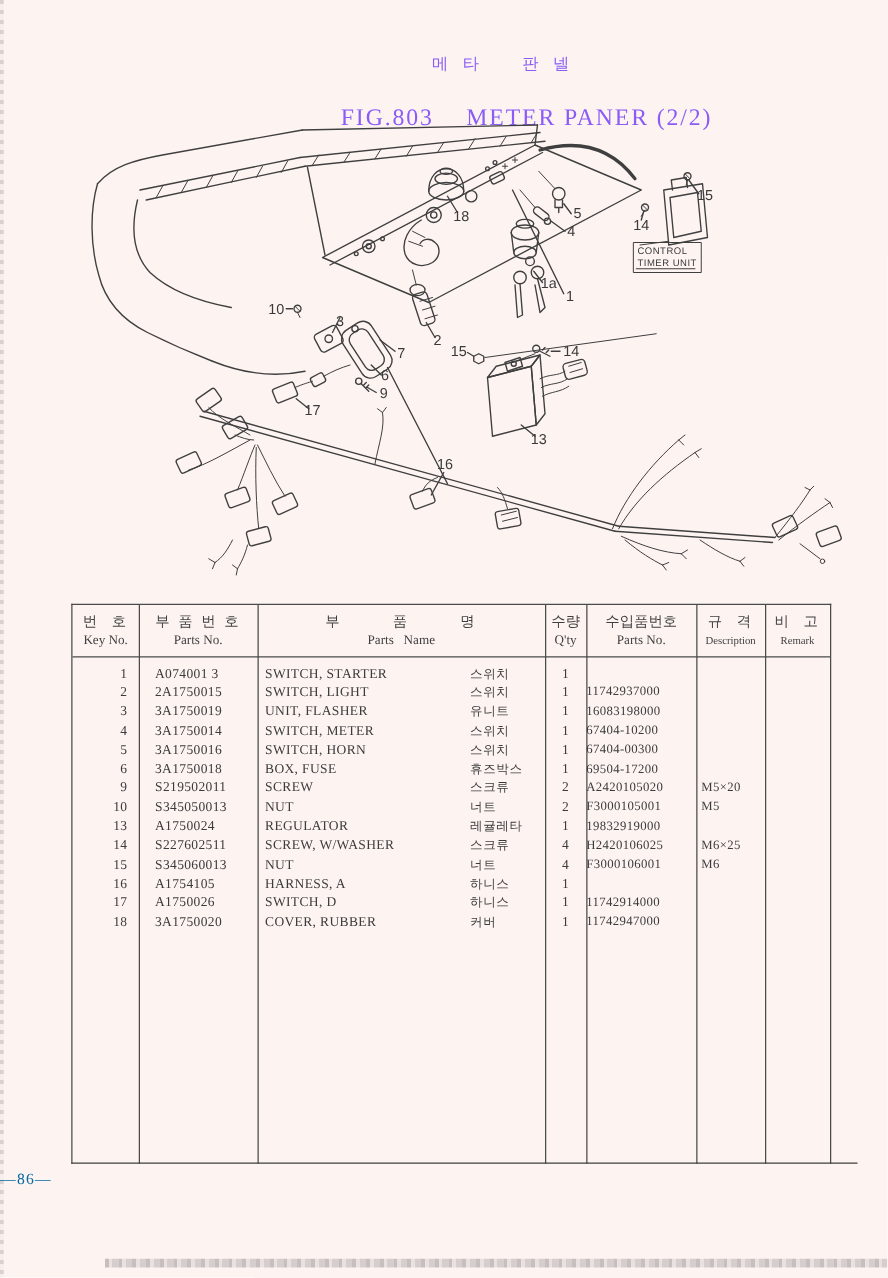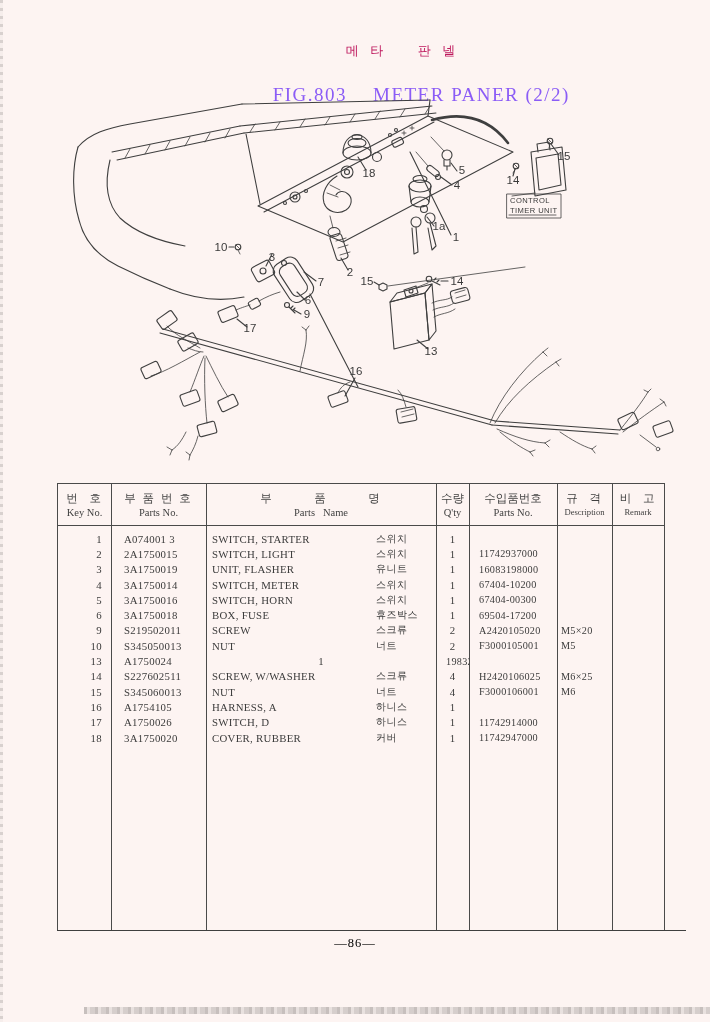--- a/index.html
+++ b/index.html
@@ -5,21 +5,21 @@
   html,body{margin:0;padding:0;}
   #page{position:relative;width:710px;height:1022px;background:#fdf4f2;overflow:hidden;
         font-family:"Liberation Serif","DejaVu Serif",serif;color:#3b3b3b;}
   
   #edge-left{position:absolute;left:0;top:0;width:3px;height:100%;opacity:.5;
      background:repeating-linear-gradient(180deg,#b4aeac 0 3px,#efe8e6 3px 8px);}
   #edge-bottom{position:absolute;left:84px;top:1007px;width:626px;height:7px;opacity:.55;
      background:repeating-linear-gradient(90deg,#9a9492 0 3px,#d8d2d0 3px 6px,#b5afad 6px 11px);}
   
   #hdr{position:absolute;left:95px;top:42px;width:615px;text-align:center;}
-  .t-ko{font-family:"Liberation Sans","DejaVu Sans",sans-serif;font-size:13px;letter-spacing:4px;white-space:pre;color:#be185d;}
+  .t-ko{font-family:"Liberation Sans","DejaVu Sans",sans-serif;font-size:13px;letter-spacing:4px;white-space:pre;color:#8b5cf6;}
   .t-main{margin-top:2px;font-family:Liberation Serif, serif;font-size:19px;
           letter-spacing:1.5px;color:#8b5cf6;font-weight:500;white-space:pre;}
   .t-main .gap{display:inline-block;width:26px;}
   
   #diagram{position:absolute;left:0;top:0;}
   #diagram path,#diagram line,#diagram ellipse,#diagram circle,#diagram rect,#diagram polygon,#diagram polyline{
       fill:none;stroke:#3f3f3f;stroke-width:1.1;stroke-linecap:round;stroke-linejoin:round;}
   #diagram .thick{stroke-width:2.6;}
   #diagram .thin{stroke-width:0.8;}
   .dlabel{font-family:"Liberation Sans","DejaVu Sans",sans-serif;font-size:11.5px;fill:#3a3a3a;
@@ -42,25 +42,25 @@
   .tbody{position:absolute;left:0;top:47px;width:100%;}
   .trow{display:grid;grid-template-columns:53px 95px 230px 33px 88px 55px 52px;
         height:15.3px;align-items:center;font-size:10.8px;letter-spacing:.3px;}
   .cell{overflow:hidden;white-space:nowrap;}
   .c-key{text-align:right;padding-right:9px;}
   .c-pno{padding-left:13px;}
   .c-name{display:flex;align-items:center;}
   .nm-en{padding-left:6px;width:134px;flex:none;}
   .nm-ko{font-size:10px;letter-spacing:.5px;margin-left:30px;}
   .c-qty{text-align:center;}
-  .c-imp{padding-left:10px;font-size:10.2px;}
+  .c-imp{font-size:10.2px;}
   .c-desc{padding-left:4px;font-size:10.2px;}
   
-  #pageno{position:absolute;left:0;top:936px;width:710px;text-align:center;
-          font-size:12.5px;letter-spacing:1px;color:#000000;}
+  #pageno{position:absolute;left:0;top:936px;width:710px;
+          font-size:12.5px;letter-spacing:1px;color:#0369a1;}
 </style>
 </head>
 <body>
 
 <div id="page">
   <div id="edge-left"></div>
   <div id="edge-bottom"></div>
 
   <div id="hdr">
     <div class="t-ko">메 타    판 넬</div>
@@ -412,20 +412,24 @@
             <span class="nm-ko">너트</span>
           </div>
           <div class="cell c-qty">2</div>
           <div class="cell c-imp">F3000105001</div>
           <div class="cell c-desc">M5</div>
           <div class="cell c-rem"></div>
         </div>
         <div class="trow">
           <div class="cell c-key">13</div>
           <div class="cell c-pno">A1750024</div>
+          <div class="cell c-name">
+            <span class="nm-en">REGULATOR</span>
+            <span class="nm-ko">레귤레타</span>
+          </div>
           <div class="cell c-qty">1</div>
           <div class="cell c-imp">19832919000</div>
           <div class="cell c-desc"></div>
           <div class="cell c-rem"></div>
         </div>
         <div class="trow">
           <div class="cell c-key">14</div>
           <div class="cell c-pno">S227602511</div>
           <div class="cell c-name">
             <span class="nm-en">SCREW, W/WASHER</span>

